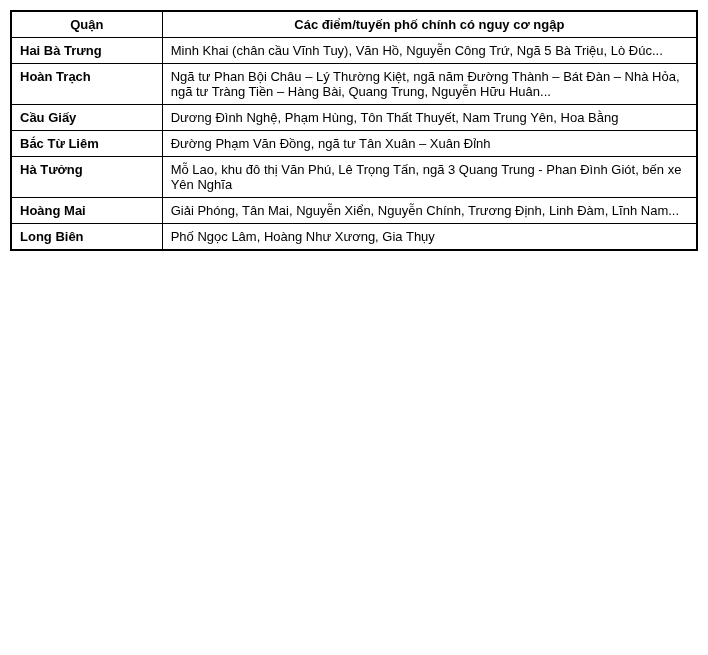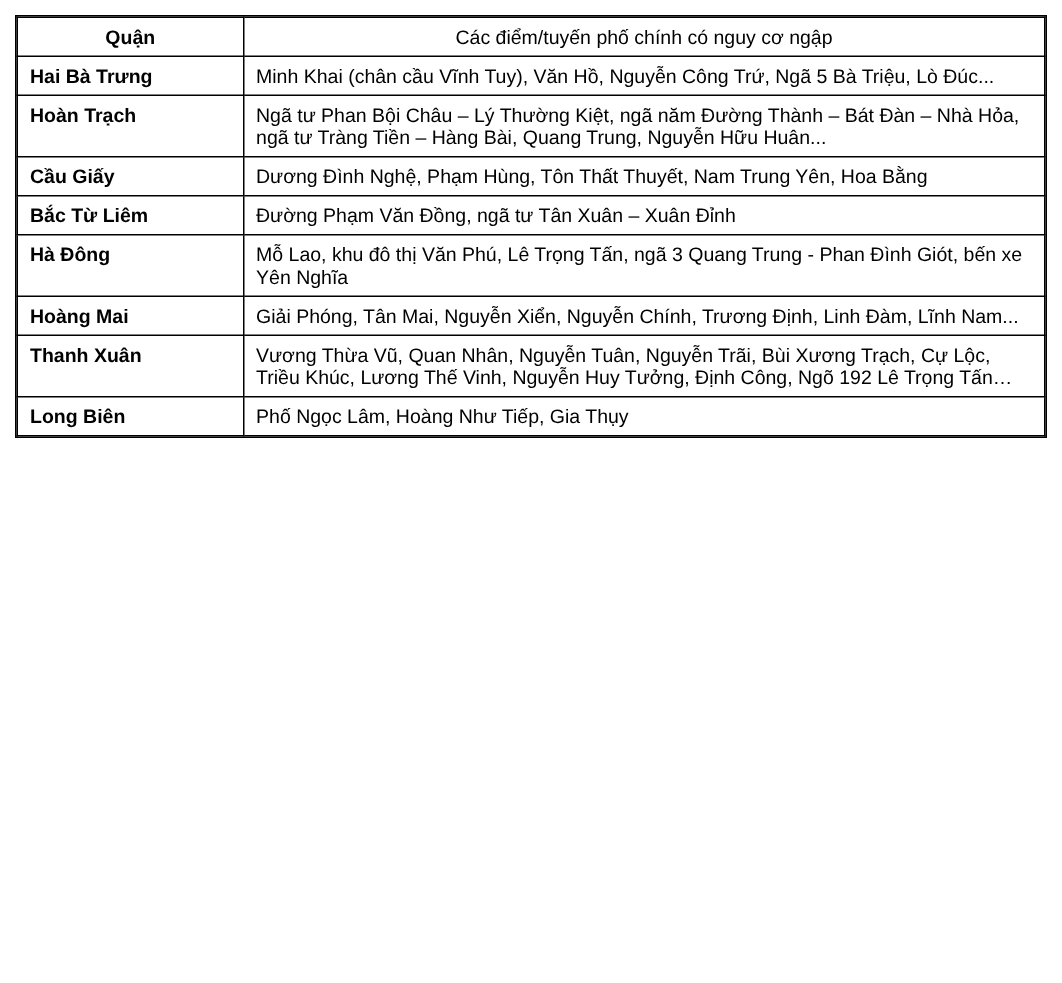--- a/index.html
+++ b/index.html
@@ -34,21 +34,21 @@
       text-align: center;
       font-weight: bold;
       font-size: 13px;
     }
     .col-quan {
       width: 22%;
       font-weight: bold;
     }
     .col-diem {
       width: 78%;
-      font-weight: normal;
+      font-weight: bold;
     }
     td.col-quan {
       font-weight: bold;
     }
     td.col-diem {
       font-weight: normal;
     }
   </style>
 </head>
 <body>
@@ -72,30 +72,26 @@
         </tr>
         <tr>
           <td class="col-quan">Cầu Giấy</td>
           <td class="col-diem">Dương Đình Nghệ, Phạm Hùng, Tôn Thất Thuyết, Nam Trung Yên, Hoa Bằng</td>
         </tr>
         <tr>
           <td class="col-quan">Bắc Từ Liêm</td>
           <td class="col-diem">Đường Phạm Văn Đồng, ngã tư Tân Xuân – Xuân Đỉnh</td>
         </tr>
         <tr>
-          <td class="col-quan">Hà Đông</td>
+          <td class="col-quan">Hà Tưởng</td>
           <td class="col-diem">Mỗ Lao, khu đô thị Văn Phú, Lê Trọng Tấn, ngã 3 Quang Trung - Phan Đình Giót, bến xe Yên Nghĩa</td>
         </tr>
         <tr>
           <td class="col-quan">Hoàng Mai</td>
           <td class="col-diem">Giải Phóng, Tân Mai, Nguyễn Xiển, Nguyễn Chính, Trương Định, Linh Đàm, Lĩnh Nam...</td>
         </tr>
         <tr>
-          <td class="col-quan">Thanh Xuân</td>
-          <td class="col-diem">Vương Thừa Vũ, Quan Nhân, Nguyễn Tuân, Nguyễn Trãi, Bùi Xương Trạch, Cự Lộc, Triều Khúc, Lương Thế Vinh, Nguyễn Huy Tưởng, Định Công, Ngõ 192 Lê Trọng Tấn…</td>
-        </tr>
-        <tr>
           <td class="col-quan">Long Biên</td>
-          <td class="col-diem">Phố Ngọc Lâm, Hoàng Như Tiếp, Gia Thụy</td>
+          <td class="col-diem">Phố Ngọc Lâm, Hoàng Như Xương, Gia Thụy</td>
         </tr>
       </tbody>
   </table>
 </div>
 
 </body></html>

